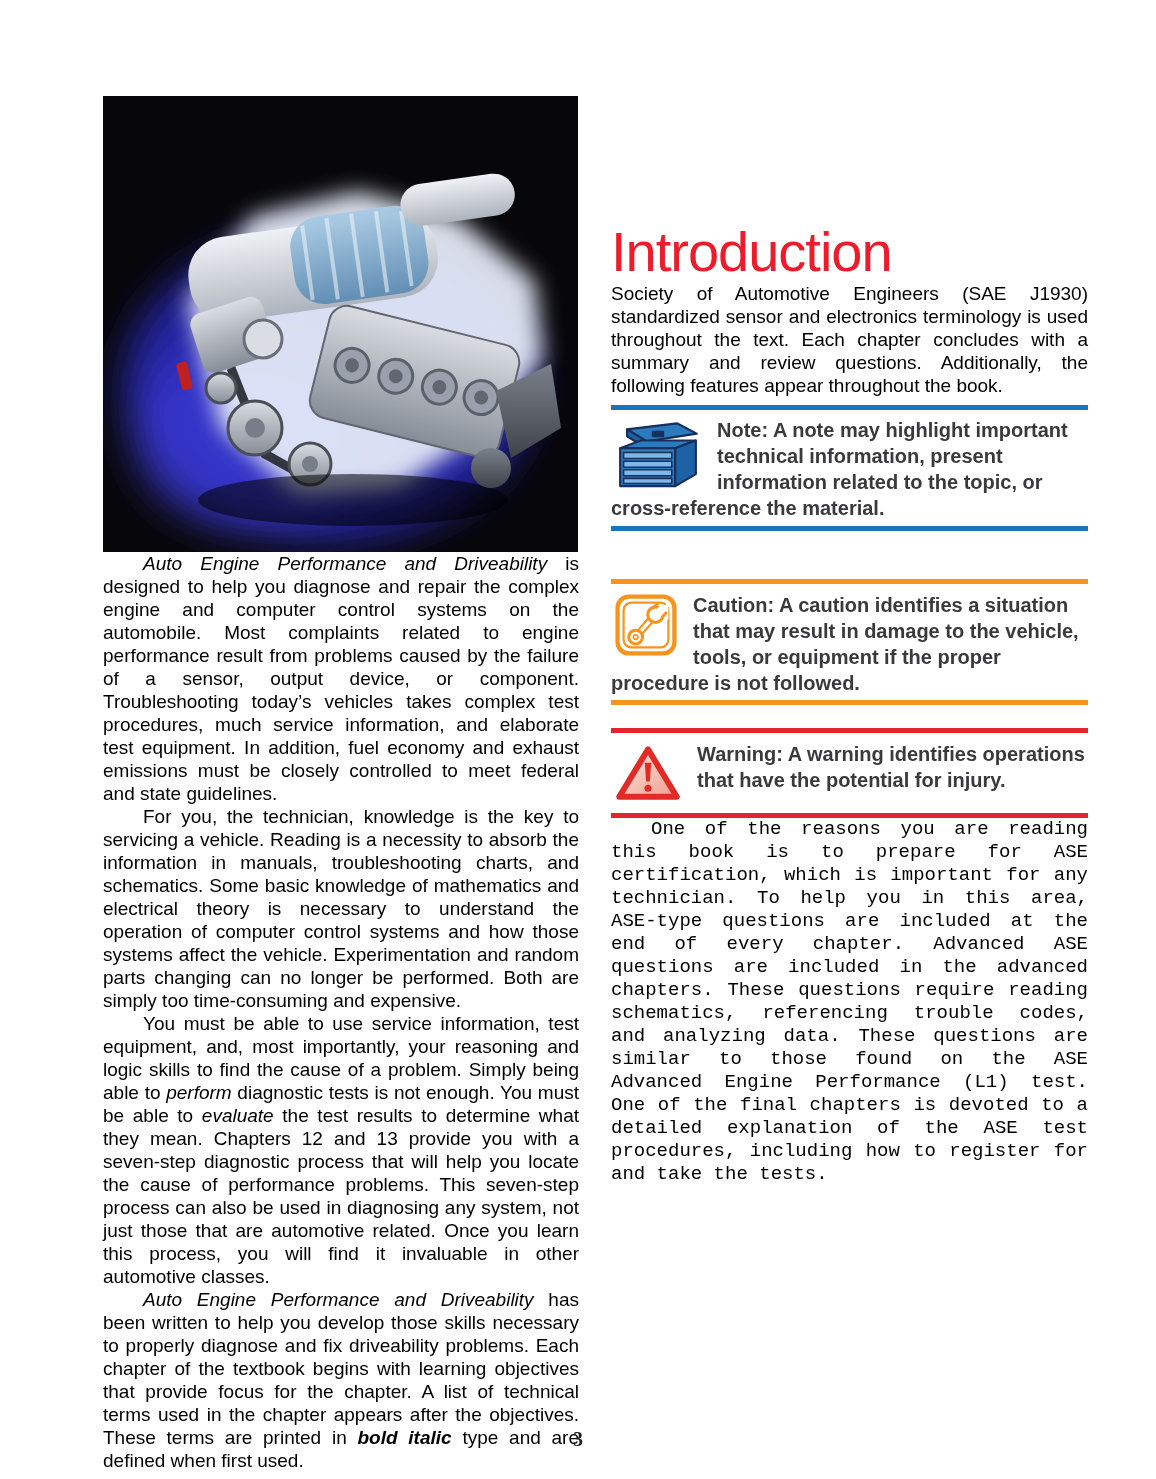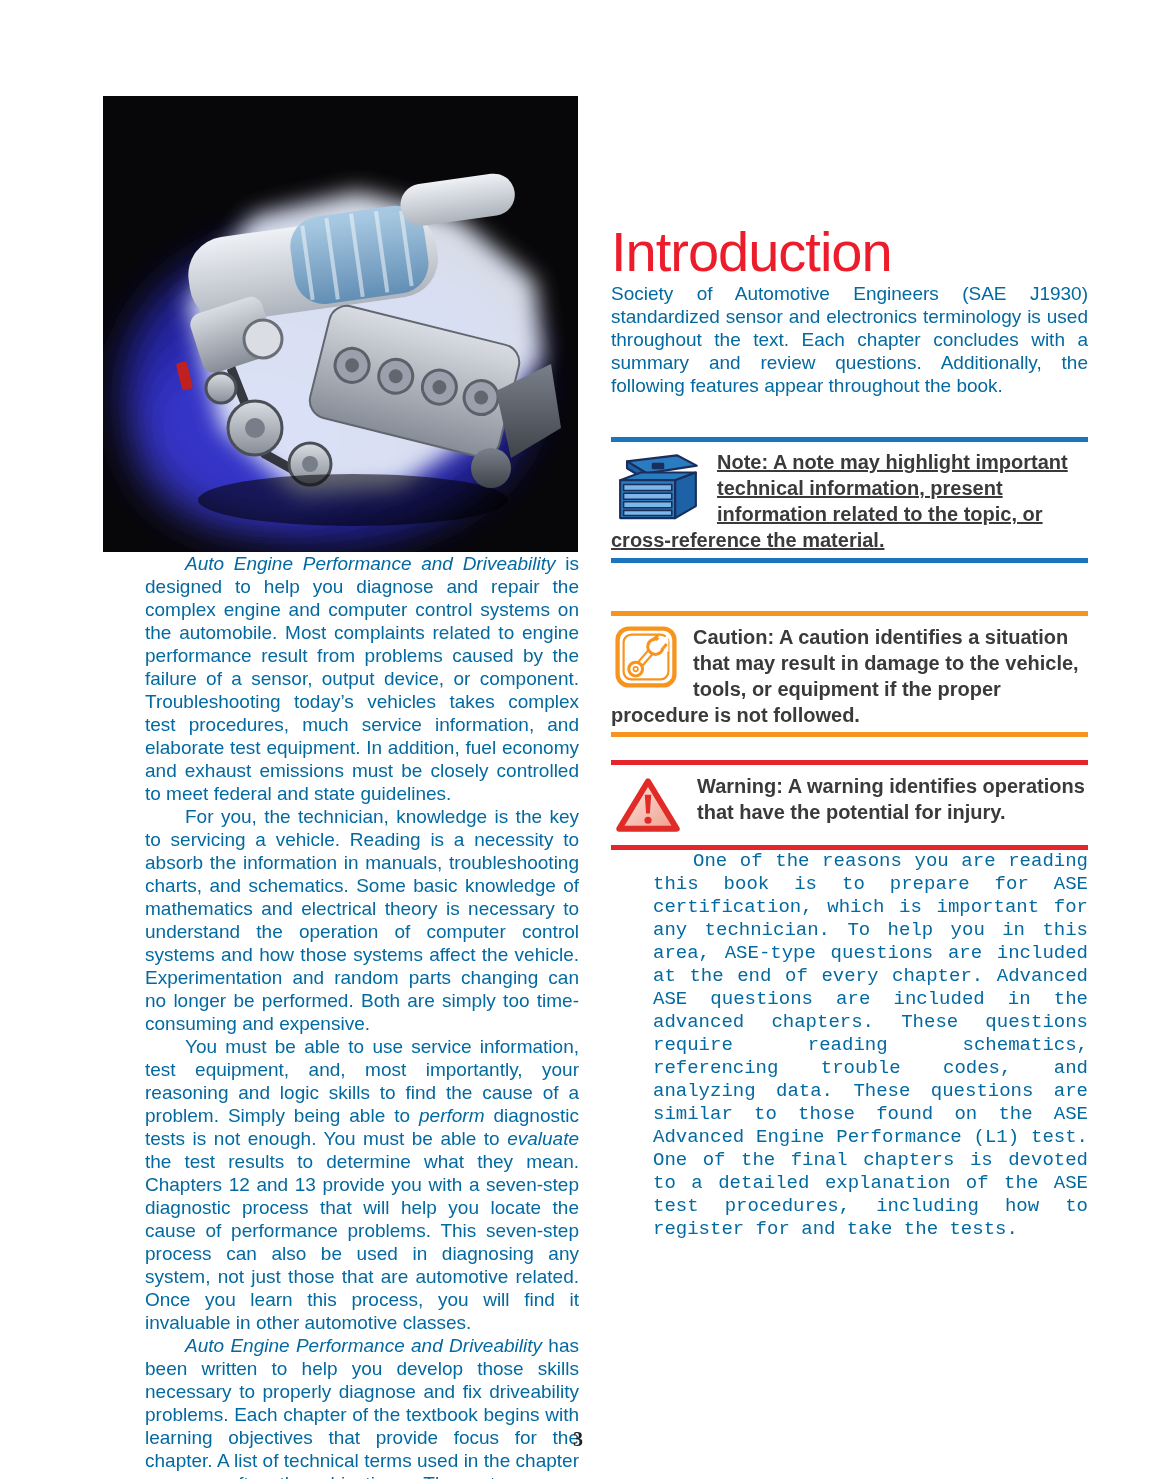--- a/index.html
+++ b/index.html
@@ -17,32 +17,32 @@
   .page-title{
     margin:126px 0 0 0;
     font-size:56px;line-height:60px;font-weight:normal;
     letter-spacing:-1px;
     color:#ec1c2b;
   }
   p.body{
     margin:0;
     font-size:19px;line-height:23px;
     text-align:justify;
-    color:#0369a1;
-  }
-  p.body.indent{text-indent:40px;margin-left:42px;}
+    color:#000000;
+  }
+  p.body.indent{text-indent:40px;}
   .col-left p.body{margin-top:0;}
   .col-left .p1{margin-top:30px;}
   .callout{
     border-top:5px solid;border-bottom:5px solid;
     font-weight:bold;font-size:20px;line-height:26px;
     color:#3a3a3c;
     overflow:hidden;
   }
-  .callout-note{border-color:#1b75bc;margin-top:40px;padding:7px 0 5px 0;text-decoration:underline;}
+  .callout-note{border-color:#1b75bc;margin-top:8px;padding:7px 0 5px 0;}
   .callout-caution{border-color:#f7941e;margin-top:48px;padding:8px 0 4px 0;}
   .callout-warning{border-color:#e5252c;margin-top:23px;padding:8px 0 8px 0;}
   .callout .icon{float:left;margin:2px 16px 2px 4px;}
   .r1{margin-top:298px;}
   .r2{margin-top:34px;font-family:Liberation Mono, monospace;}
   .page-number{
     position:absolute;left:0;top:1428px;width:1156px;
     text-align:center;
     font-family:"Liberation Serif", serif;
     font-weight:bold;font-size:20px;color:#231f20;

